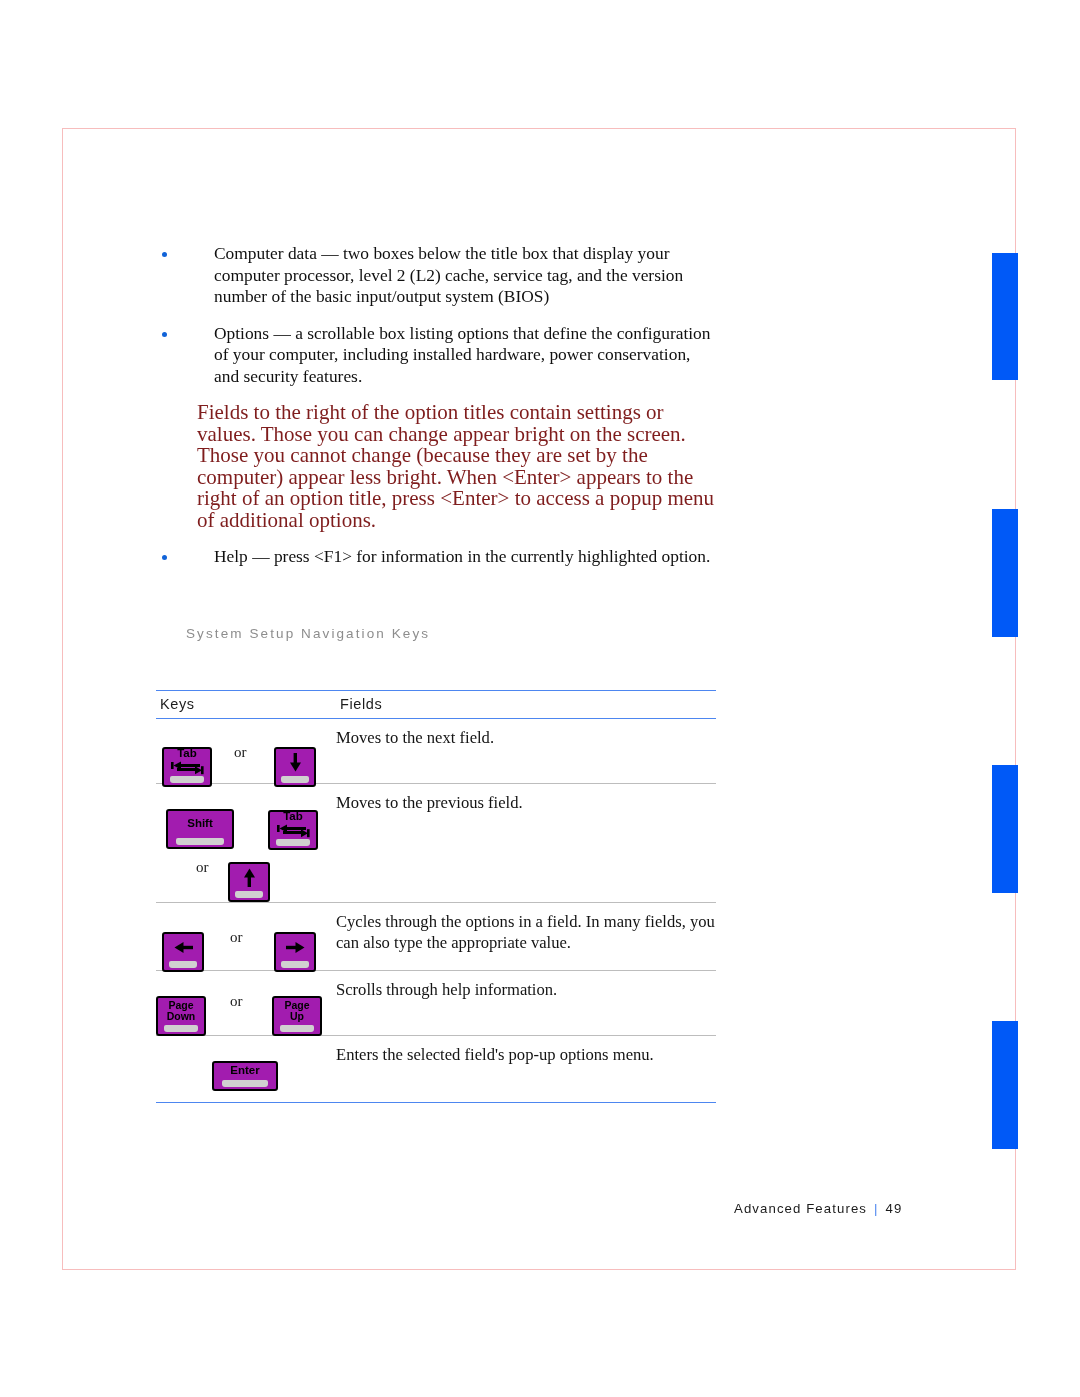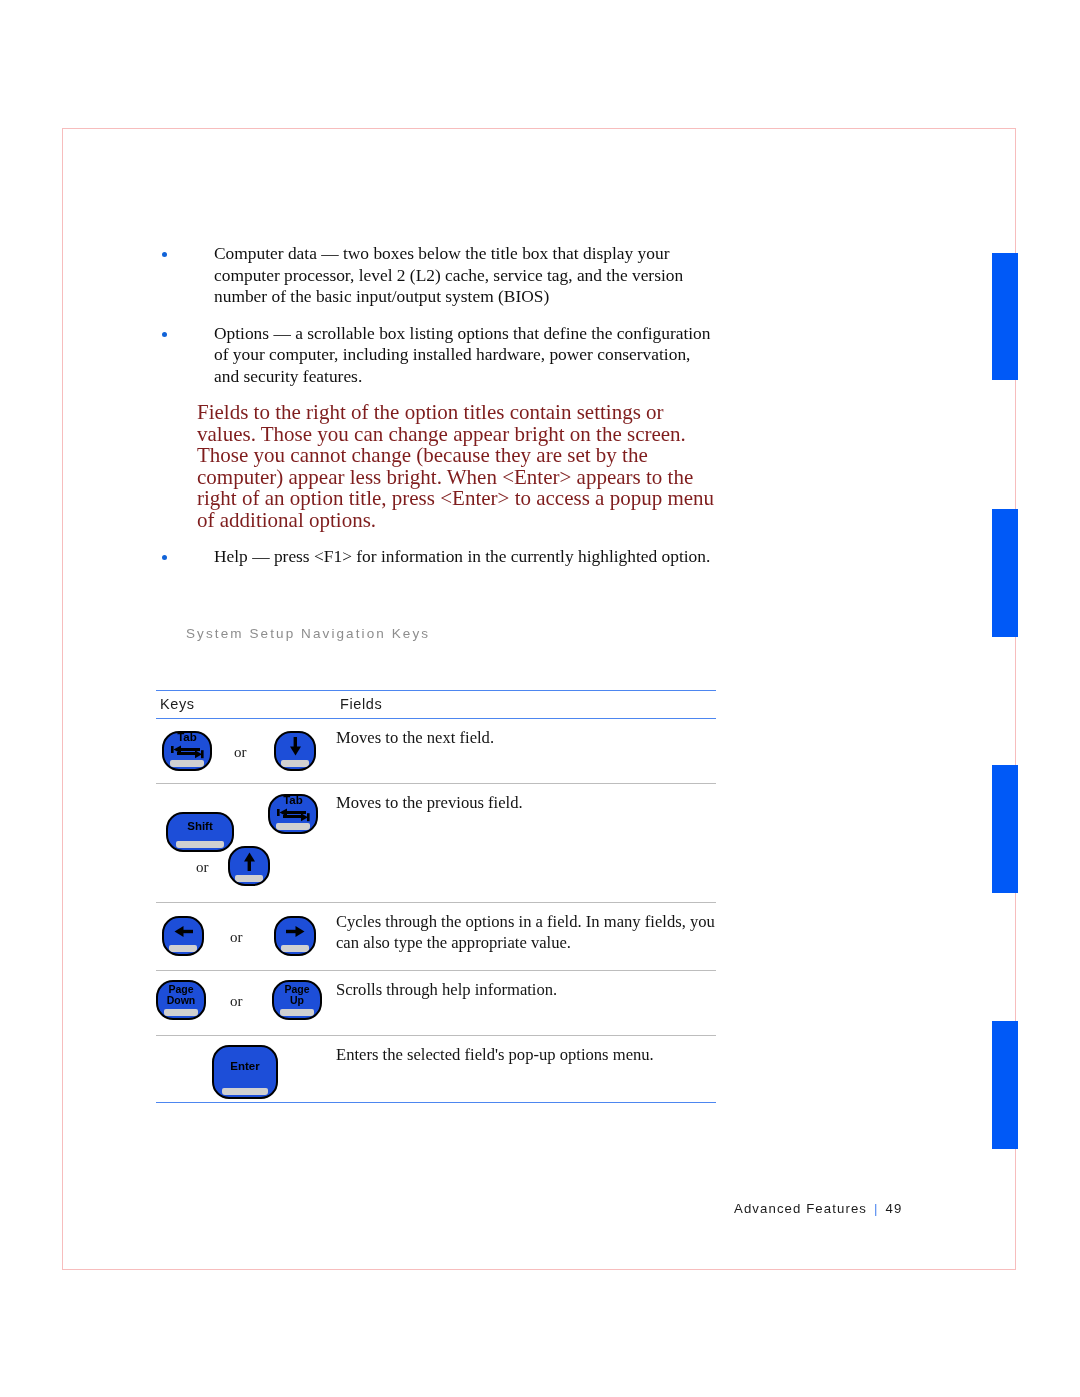--- a/index.html
+++ b/index.html
@@ -131,24 +131,25 @@
     line-height: 20.5px;
     color: #141414;
   }
 
   
   .keycap {
     position: relative;
     display: inline-block;
     box-sizing: border-box;
     border: 2.2px solid #000000;
-    border-radius: 17px;
-    background: #1d4ed8;
+    border-radius: 3px;
+    background: #a21caf;
     vertical-align: middle;
     overflow: hidden;
+    margin-top: 16px;
   }
   .keycap .lip {
     position: absolute;
     left: 13%;
     right: 13%;
     bottom: 2px;
     height: 7px;
     background: #d0d0d0;
     border-radius: 2px 2px 3px 3px;
   }
@@ -287,21 +288,21 @@
       </div>
     </div>
     <div class="cell-action">Moves to the next field.</div>
   </div>
 
   <div class="rule-gray"></div>
 
   <div class="trow" style="height:118px;">
     <div class="cell-keys">
 
-      <div class="keycap" style="position:absolute; left:10px; top:28px; width:68px; height:40px;">
+      <div class="keycap" style="position:absolute; left:10px; top:9px; width:68px; height:40px;">
         <div class="face">
           <div class="klabel">Shift</div>
         </div>
         <div class="lip"></div>
       </div>
 
       <div class="keycap" style="position:absolute; left:112px; top:10px; width:50px; height:40px;">
         <div class="face">
           <div class="klabel">Tab</div>
           <div class="glyph" style="margin-top:1px;">
@@ -386,21 +387,21 @@
         <div class="lip"></div>
       </div>
     </div>
     <div class="cell-action">Scrolls through help information.</div>
   </div>
 
   <div class="rule-gray"></div>
 
   <div class="trow" style="height:64px;">
     <div class="cell-keys">
-      <div class="keycap" style="position:absolute; left:56px; top:9px; width:66px; height:54px;">
+      <div class="keycap" style="position:absolute; left:56px; top:9px; width:66px; height:30px;">
         <div class="face">
           <div class="klabel">Enter</div>
         </div>
         <div class="lip"></div>
       </div>
     </div>
     <div class="cell-action">Enters the selected field's pop-up options menu.</div>
   </div>
 
   <div class="rule-blue" style="margin-top:2px;"></div>

